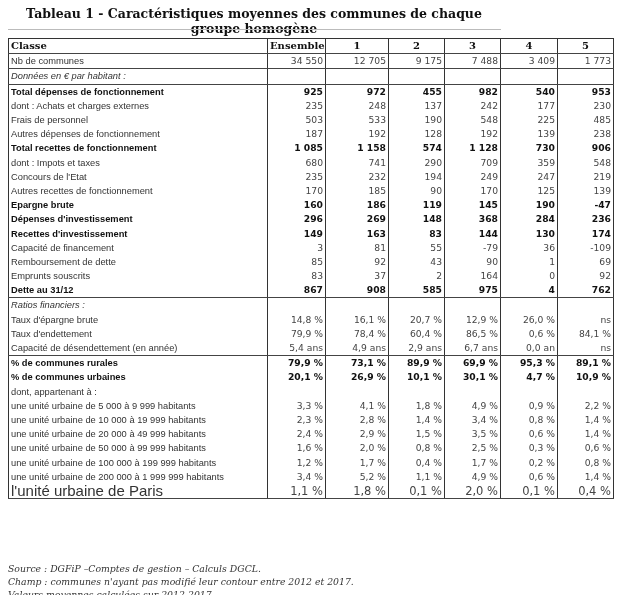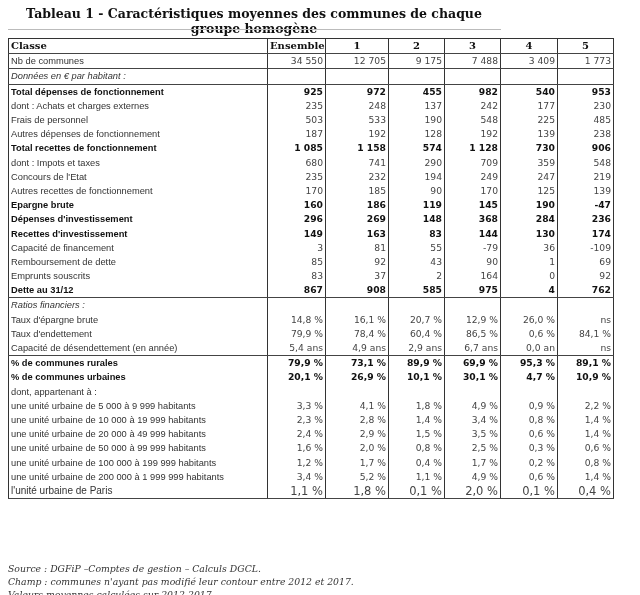--- a/index.html
+++ b/index.html
@@ -30,21 +30,21 @@
   td.num { font-family: "DejaVu Sans", sans-serif; font-size: 9.2px; color: #444; text-align: right; }
   tr.bold td.lbl { font-weight: bold; color: #111; }
   tr.bold td.num { font-weight: bold; color: #111; }
   tr.hdr th { font-family: "DejaVu Serif", serif; font-weight: bold; font-size: 10px; color: #111; }
   tr.hdr th.lbl { text-align: left; }
   tr.hdr th.num { text-align: center; }
   tr.hdr th.ens { text-align: right; }
   tr.ital td.lbl { font-style: italic; }
   td.indent { padding-left: 14px; }
   tr.big td.num { font-size: 11.5px; }
-  tr.big td.lbl { font-size: 10px; margin-left: 14px; }
+  tr.big td.lbl { font-size: 15px; margin-left: 14px; }
 
   
   table.stats { border: 1.5px solid #333; }
   table.stats td, table.stats th { border-left: 1px solid #333; border-right: 1px solid #333; }
   table.stats td.c-2, table.stats th.c-2 { border-left-color: #aaa; }
   table.stats td.c-3, table.stats th.c-3 { border-left-color: #888; }
   table.stats td.c-5, table.stats th.c-5 { border-left-color: #888; }
   tr.line-b td, tr.line-b th { border-bottom: 1px solid #444; }
 
   .footnotes {

